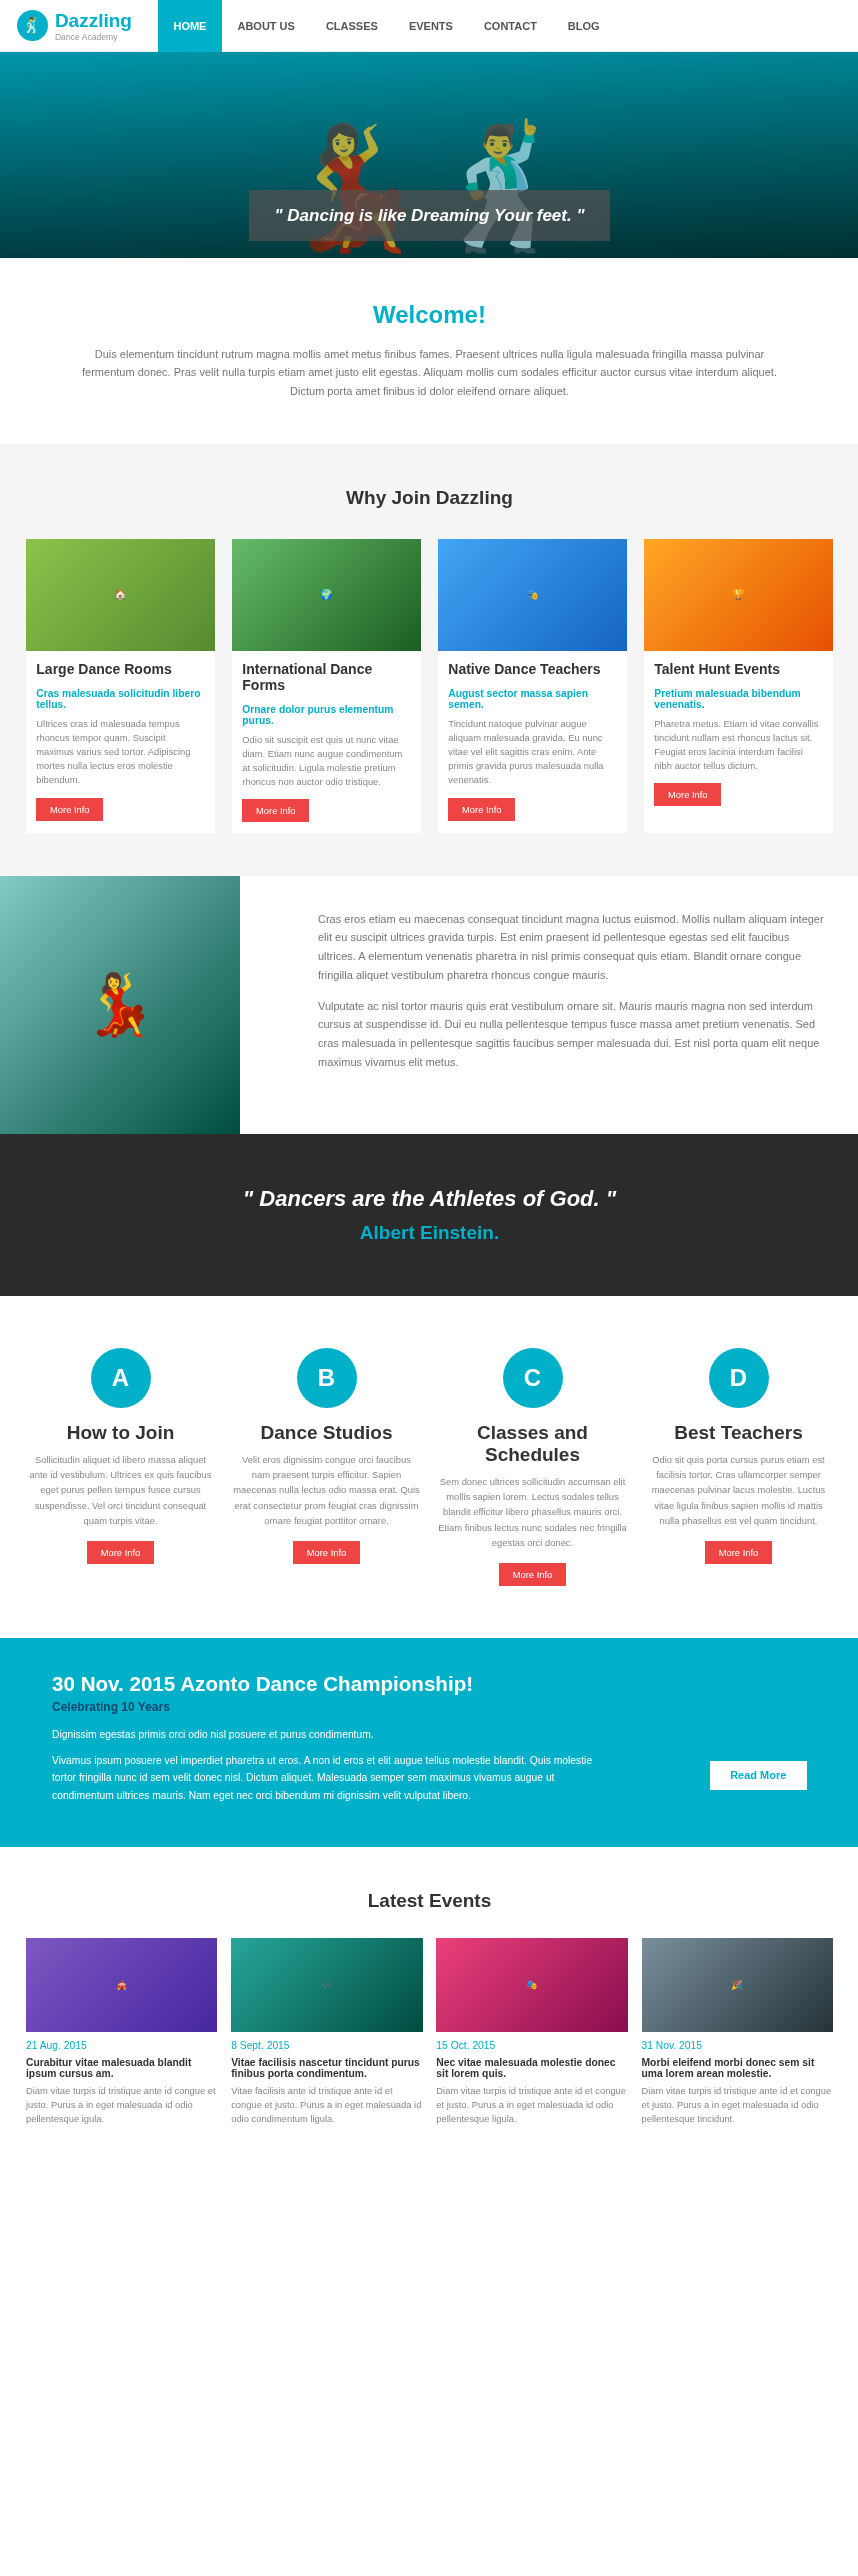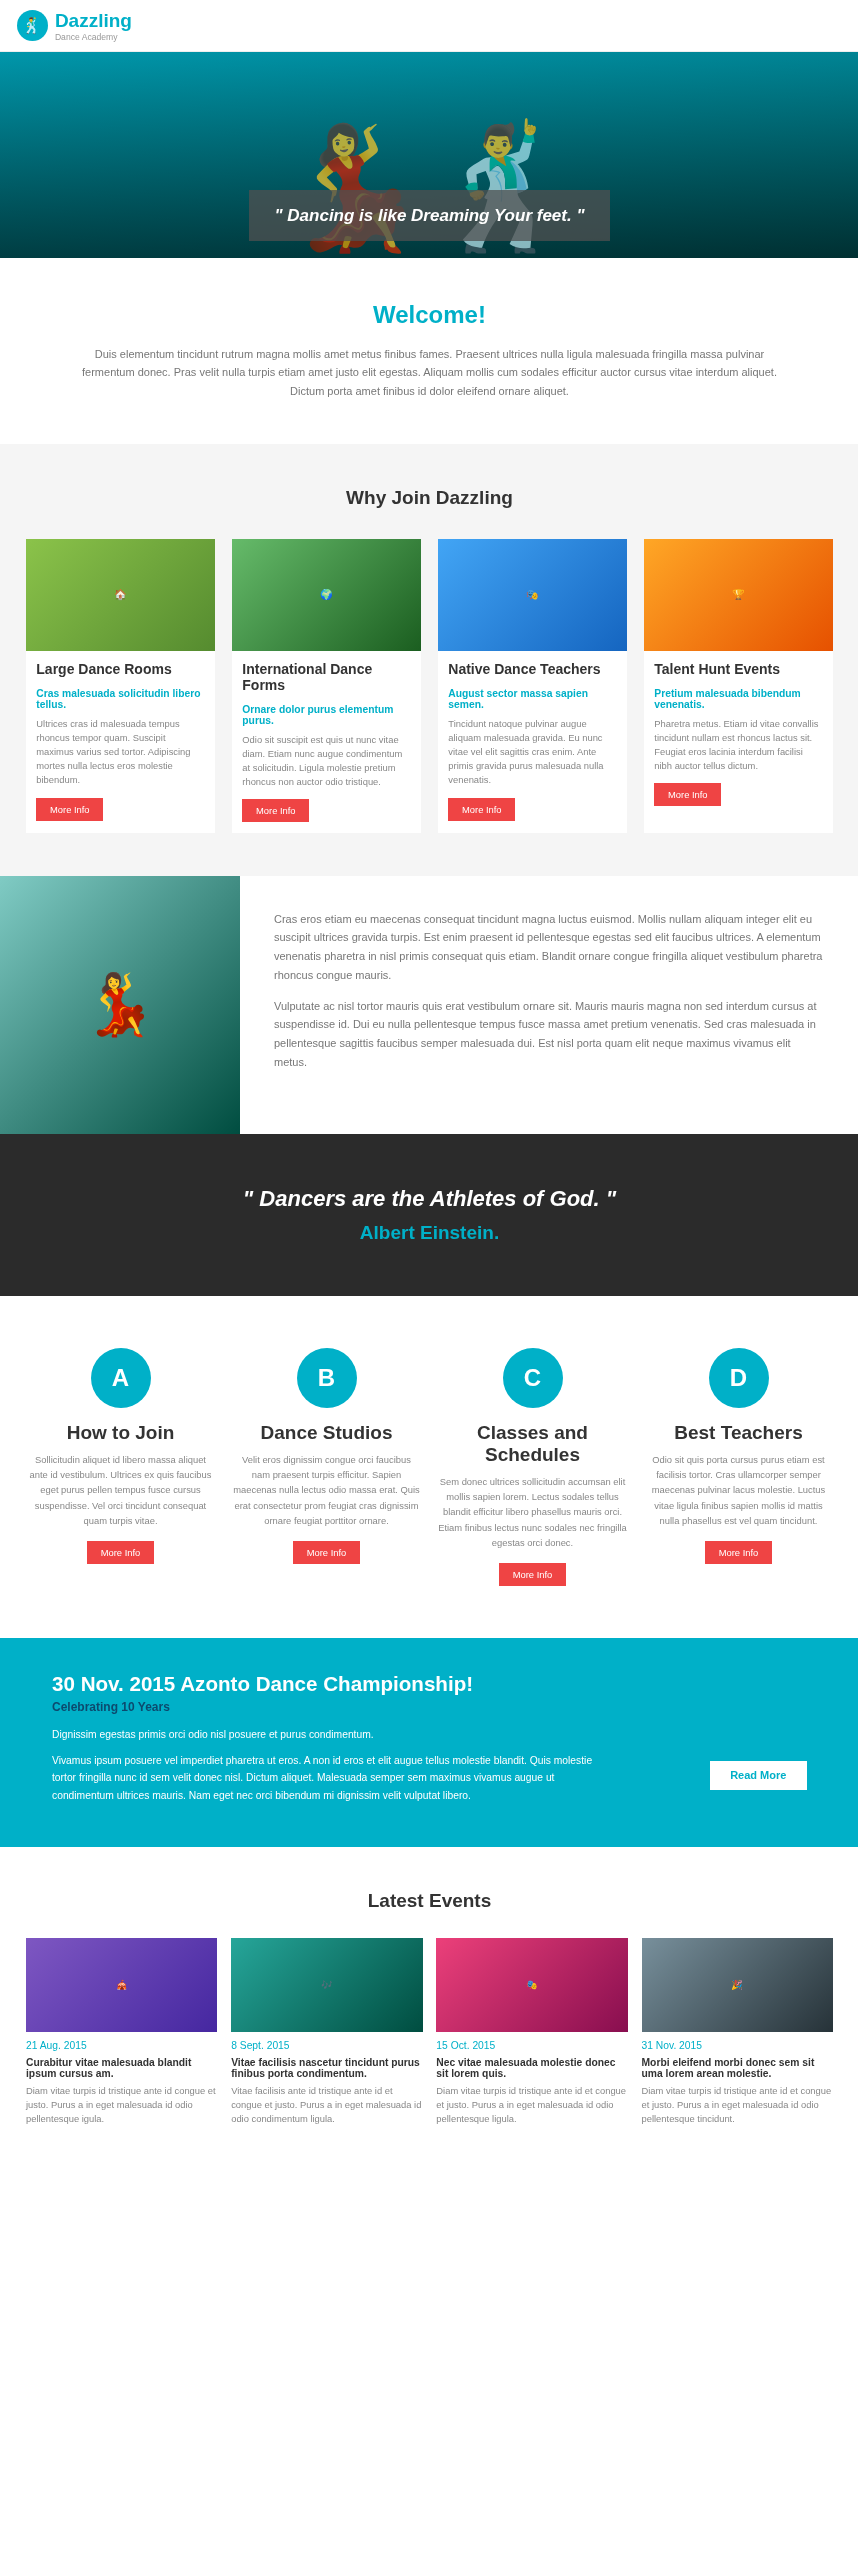--- a/index.html
+++ b/index.html
@@ -36,21 +36,21 @@
     .card-subtitle { font-size: 10.3px; color: #00b0c8; margin-bottom: 6.9px; font-weight: bold; }
     .card-text { font-size: 9.4px; color: #888; line-height: 1.5; margin-bottom: 10.3px; }
     .btn-more { background: #ef4444; color: #fff; border: none; padding: 6px 13.7px; font-size: 9.4px; cursor: pointer; }
 
     
     .place { display: flex; min-height: 258px; }
     .place-img { flex: 1; max-width: 240px; background: linear-gradient(to right, #e0e0e0, #ccc); display: flex; align-items: stretch; }
     .place-img-inner { width: 100%; background: #888; display: flex; align-items: center; justify-content: center; color: #fff; font-size: 11px; }
     .place-content { flex: 1; padding: 34px 34px; }
     .place-content h2 { font-size: 19px; color: #00b0c8; margin-bottom: 15.5px; }
-    .place-content p { color: #777; line-height: 1.7; font-size: 11px; }
+    .place-content p { color: #777; line-height: 1.7; font-size: 11px; margin-left: 44px; }
 
     
     .quote-dark { background: #2b2b2b; padding: 52px 34px; text-align: center; }
     .quote-dark .quote-main { font-size: 22px; color: #fff; font-weight: bold; font-style: italic; margin-bottom: 10.3px; }
     .quote-dark .quote-author { font-size: 19px; color: #00b0c8; font-weight: bold; }
 
     
     .features { padding: 52px 26px; background: #fff; }
     .features-row { display: flex; gap: 17px; justify-content: center; }
     .feature { flex: 1; max-width: 189px; text-align: center; }
@@ -95,20 +95,28 @@
 <body>
 
 <nav>
   <div class="logo">
     <div class="logo-icon">🕺</div>
     <div>
       <span class="logo-text">Dazzling</span>
       <span class="logo-sub">Dance Academy</span>
     </div>
   </div>
+  <div class="nav-links">
+    <a class="nav-link active">HOME</a>
+    <a class="nav-link">ABOUT US</a>
+    <a class="nav-link">CLASSES</a>
+    <a class="nav-link">EVENTS</a>
+    <a class="nav-link">CONTACT</a>
+    <a class="nav-link nav-link-blog">BLOG</a>
+  </div>
 </nav>
 
 <div class="hero img-hero">
   <div class="hero-bg"></div>
 
   <div style="position:absolute;bottom:0;left:50%;transform:translateX(-50%);font-size:120px;opacity:0.7;user-select:none;">💃🕺</div>
   <div class="hero-quote">" Dancing is like Dreaming Your feet. "</div>
 </div>
 
 <section class="welcome">

